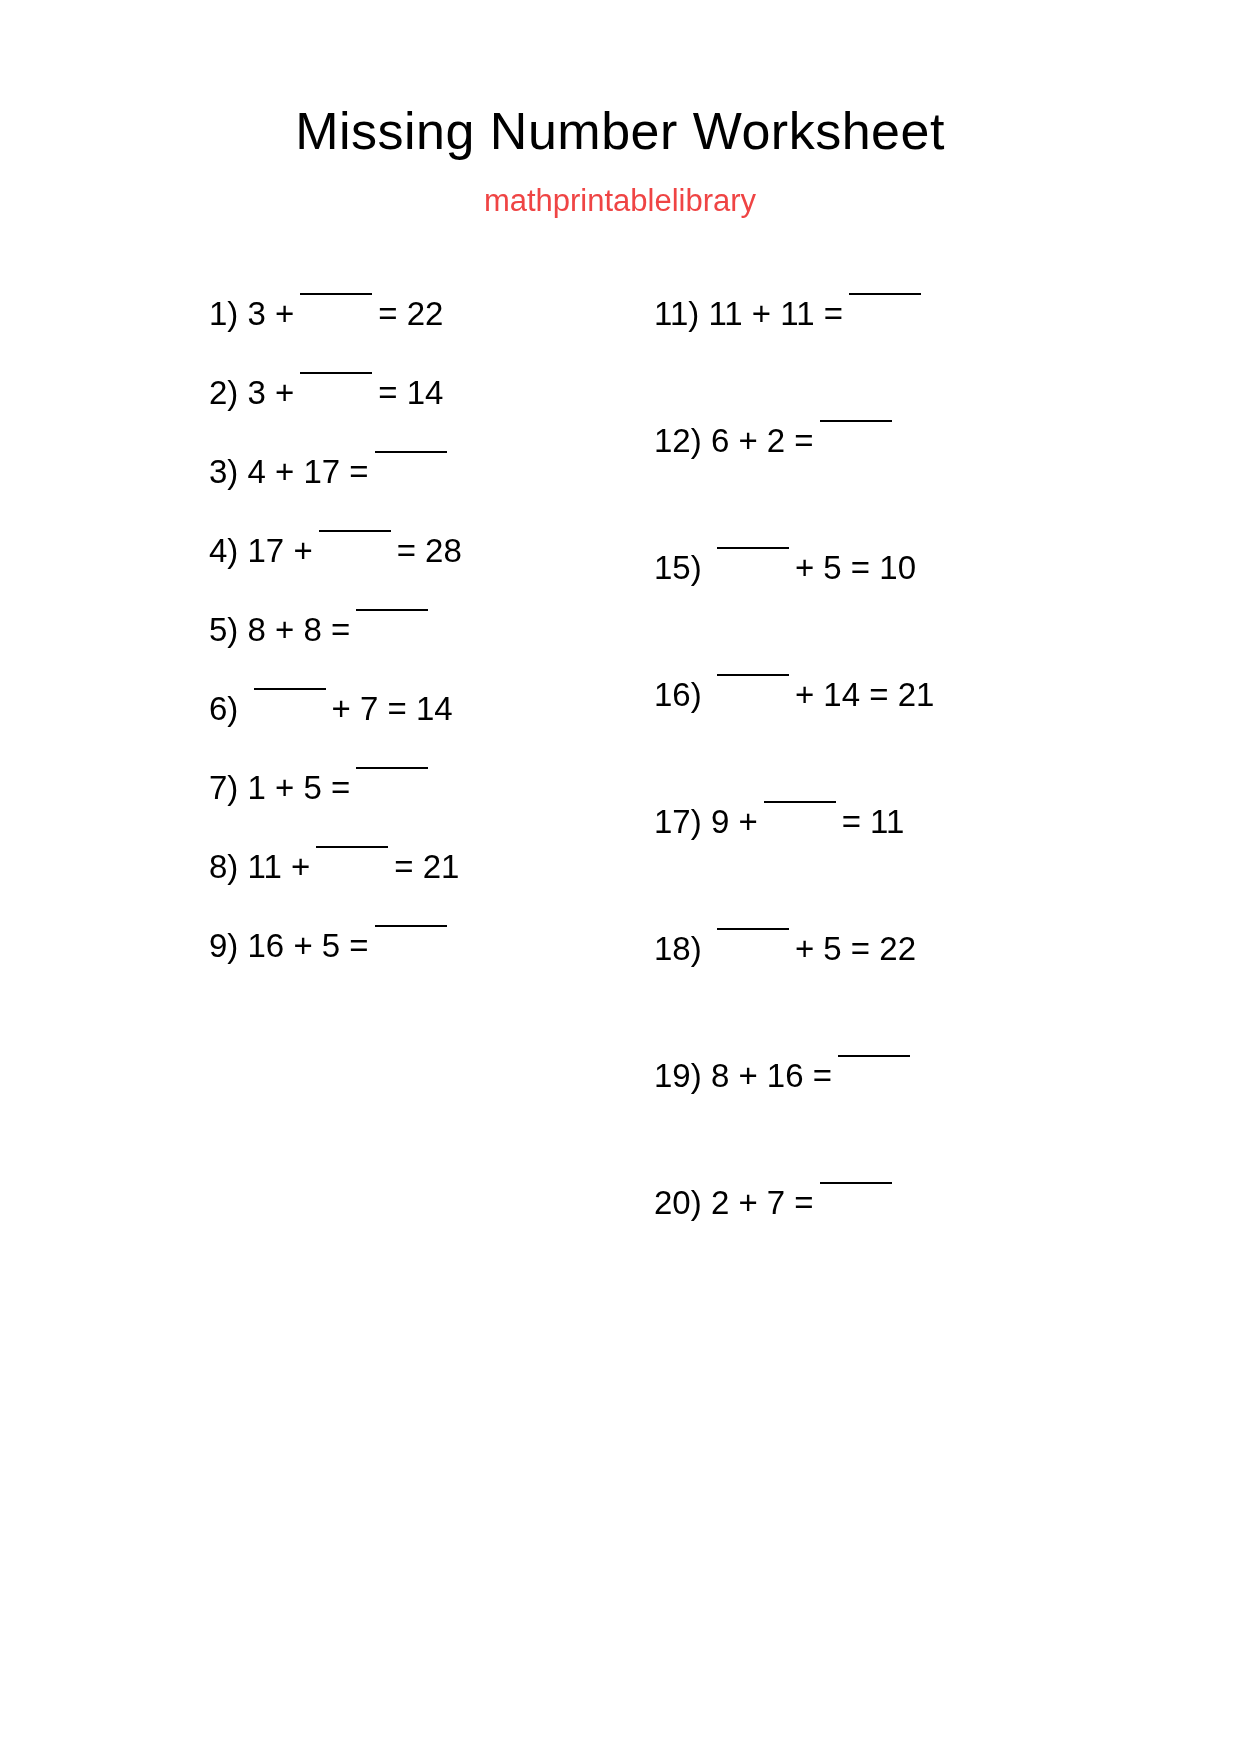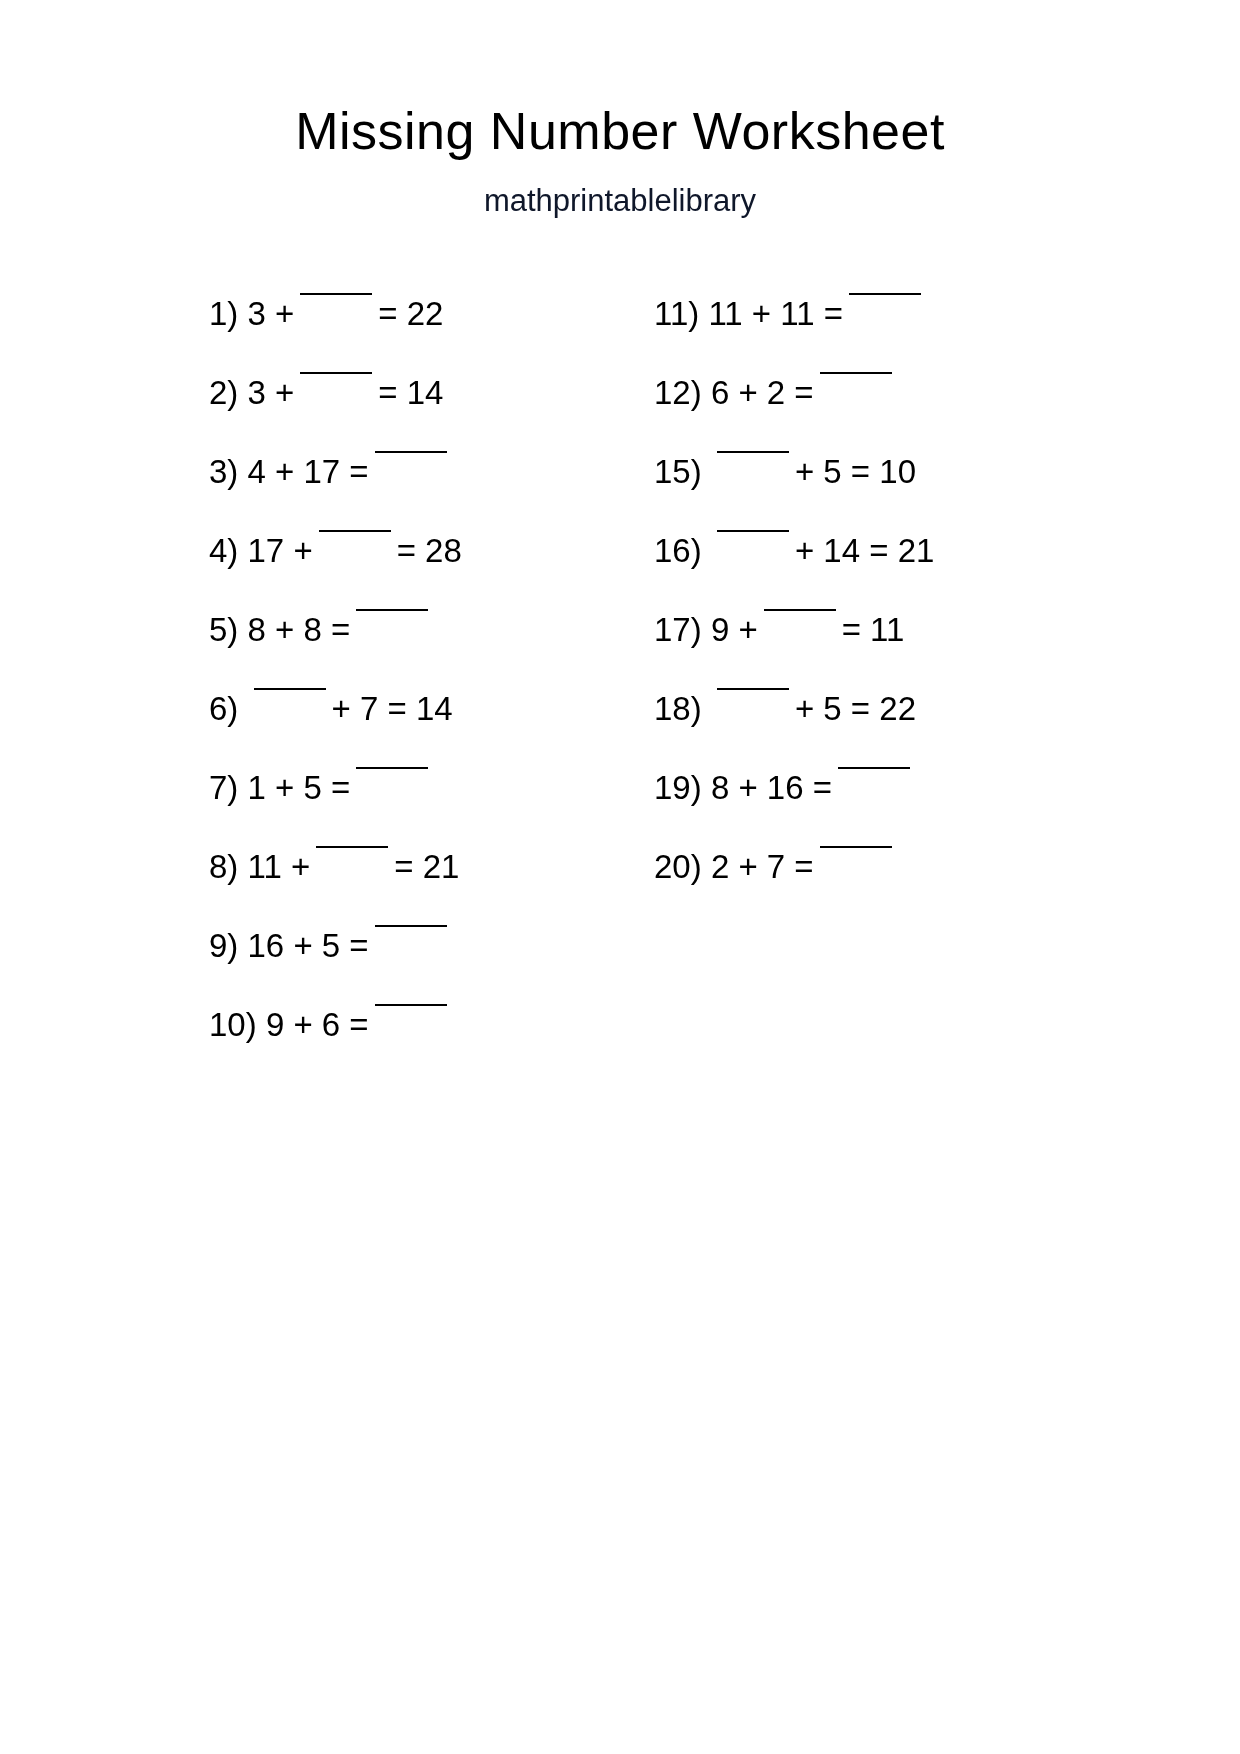--- a/index.html
+++ b/index.html
@@ -27,21 +27,21 @@
     font-size: 52px;
     font-weight: normal;
     letter-spacing: 0.5px;
     margin: 0;
     padding-top: 88px;
     color: #000000;
   }
   .subtitle {
     text-align: center;
     font-size: 31px;
-    color: #0f172a;
+    color: #ef4444;
     margin: 0;
     padding-top: 22px;
     font-weight: normal;
   }
   .problems {
     margin-top: 78px;
     display: flex;
     flex-direction: row;
     justify-content: flex-start;
     padding-left: 196px;
@@ -50,20 +50,21 @@
   .column {
     display: flex;
     flex-direction: column;
   }
   .column.left {
     width: 300px;
   }
   .column.right {
     margin-left: 145px;
     width: 400px;
+    gap: 48px;
   }
   .problem {
     font-size: 33px;
     line-height: 1;
     white-space: nowrap;
     height: 79px;
     display: flex;
     align-items: flex-start;
   }
   .blank {
@@ -144,27 +145,20 @@
           <span class="blank"></span>
           <span class="ptext"> = 21</span>
         </div>
         <div class="problem">
           <span class="ptext">9)</span>
           <span class="ptext">&nbsp;</span>
           <span class="ptext">16 + 5 = </span>
           <span class="blank"></span>
           <span class="ptext"></span>
         </div>
-        <div class="problem">
-          <span class="ptext">10)</span>
-          <span class="ptext">&nbsp;</span>
-          <span class="ptext">9 + 6 = </span>
-          <span class="blank"></span>
-          <span class="ptext"></span>
-        </div>
       </div>
     <div class="column right">
         <div class="problem">
           <span class="ptext">11)</span>
           <span class="ptext">&nbsp;</span>
           <span class="ptext">11 + 11 = </span>
           <span class="blank"></span>
           <span class="ptext"></span>
         </div>
         <div class="problem">

